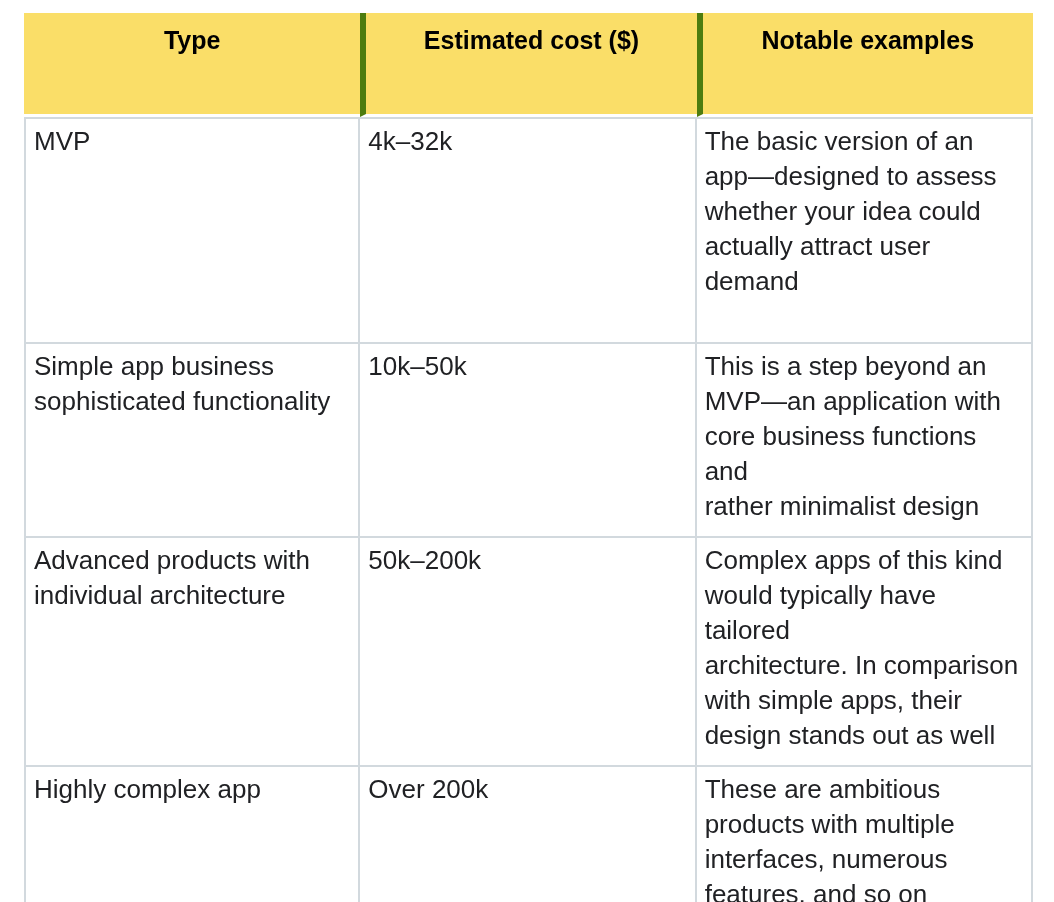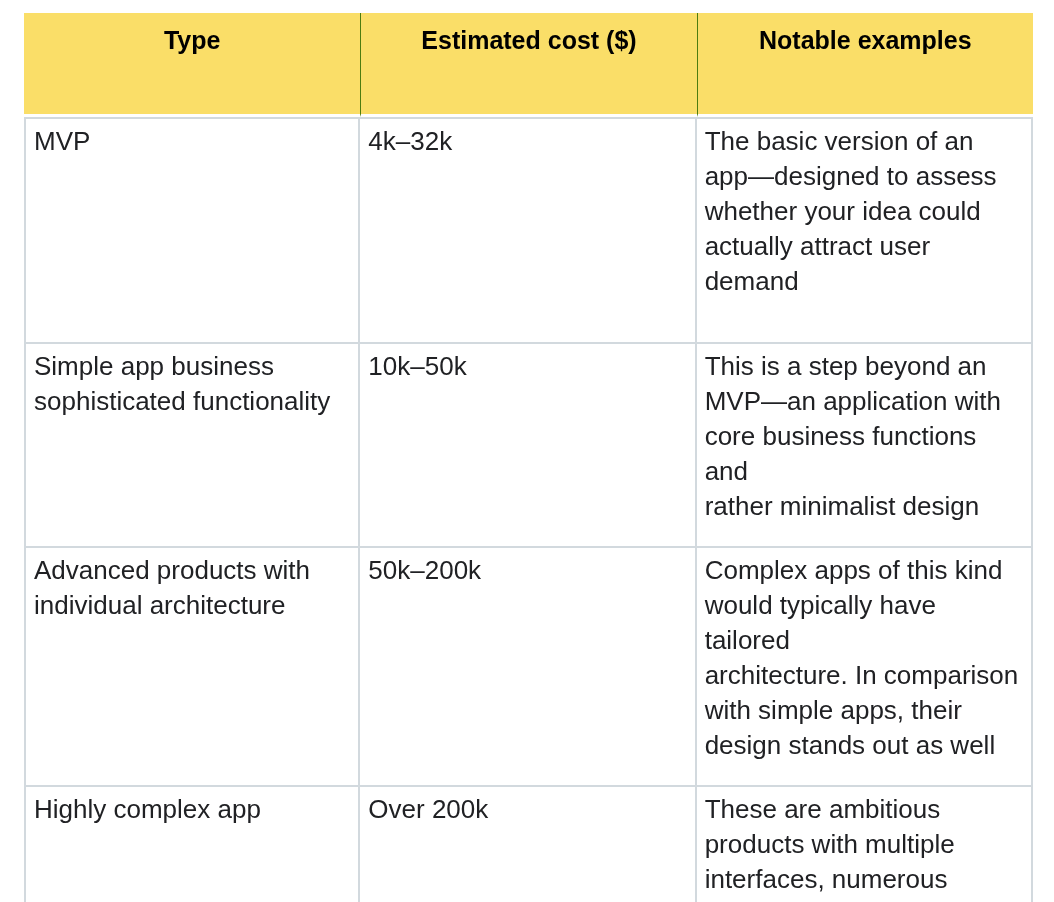--- a/index.html
+++ b/index.html
@@ -36,28 +36,28 @@
     line-height: 30px;
     text-align: center;
     vertical-align: top;
     padding: 12px 10px 0 10px;
     height: 104px;
     box-sizing: border-box;
     border-bottom: 3px solid #ffffff;
     color: #000000;
   }
   table.cost-table th + th {
-    border-left: 1px solid #4d7c0f;
+    border-left: 6px solid #4d7c0f;
   }
   table.cost-table td {
     font-size: 26px;
     line-height: 35px;
     vertical-align: top;
     text-align: left;
-    padding: 5px 10px 22px 8px;
+    padding: 5px 10px 12px 8px;
     box-sizing: border-box;
     border-right: 2px solid var(--border);
     border-bottom: 2px solid var(--border);
     white-space: pre-line;
     background: #ffffff;
   }
   table.cost-table td:first-child {
     border-left: 2px solid var(--border);
   }
   table.cost-table tbody tr:first-child td {

